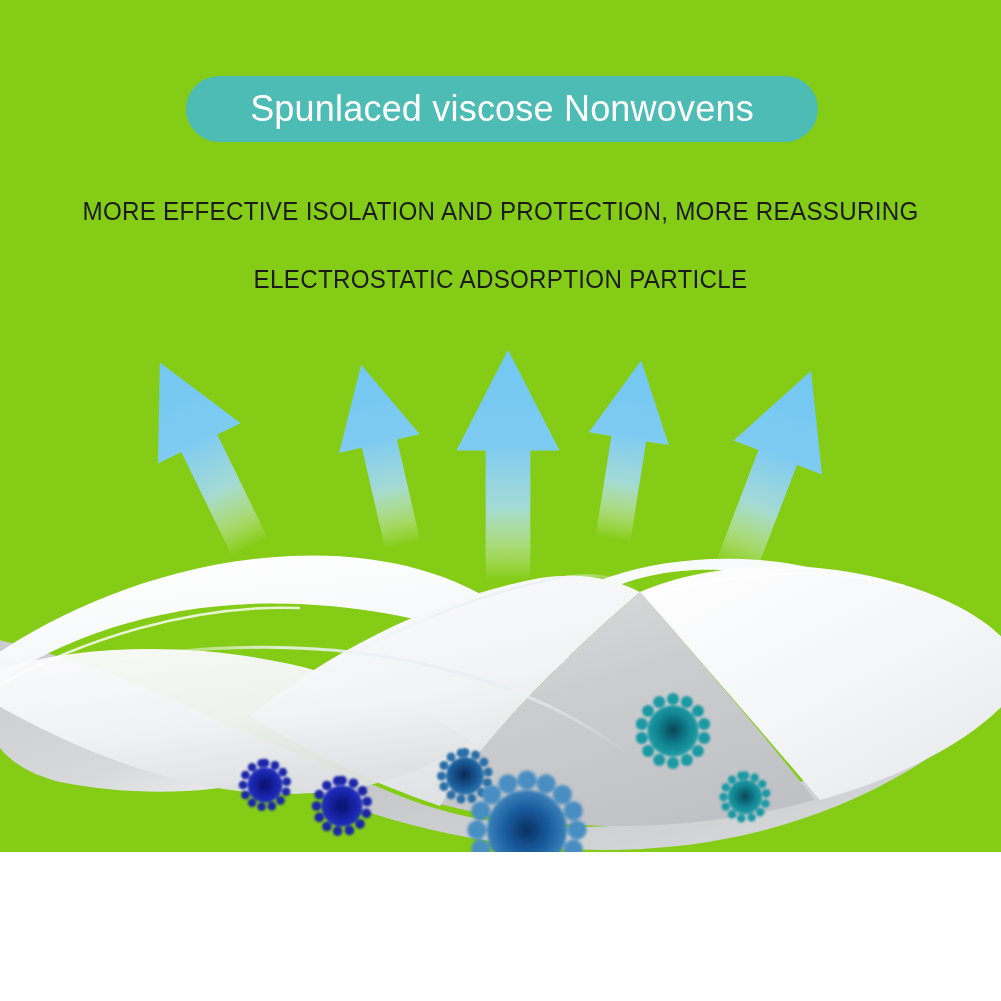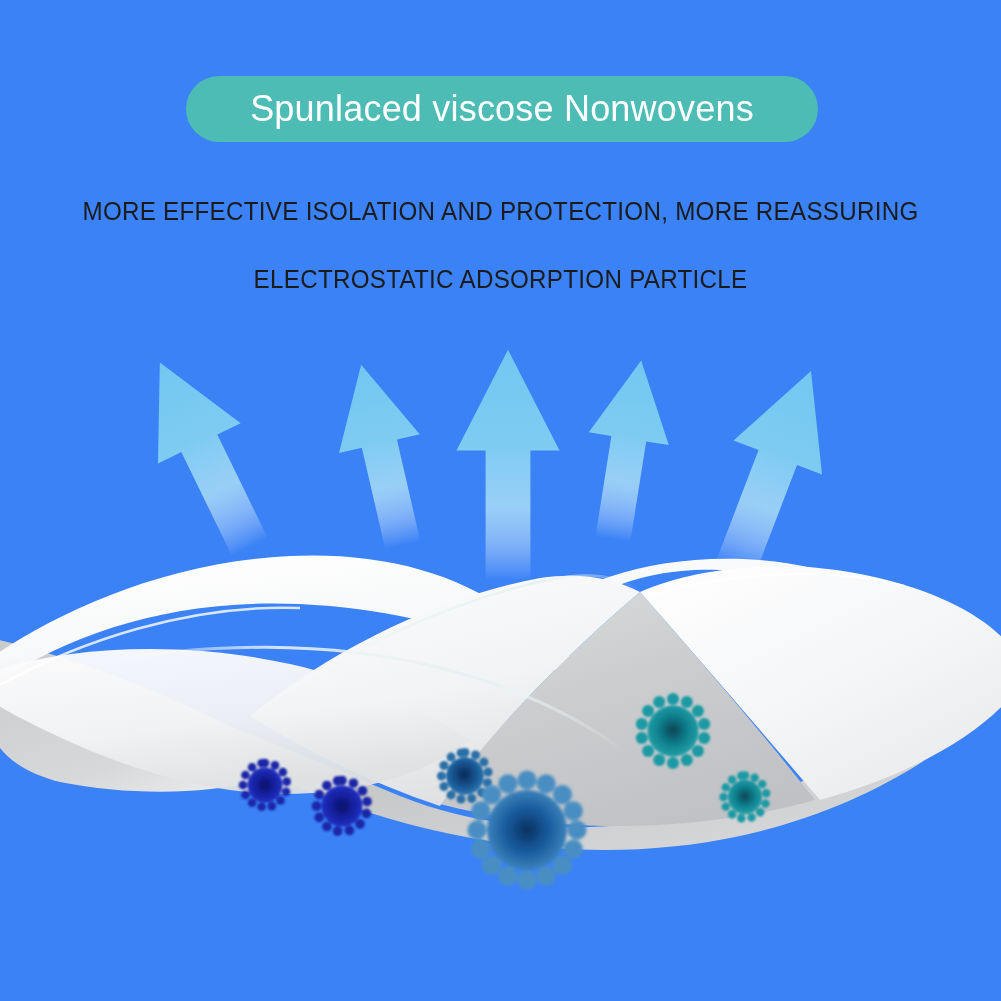--- a/index.html
+++ b/index.html
@@ -7,22 +7,22 @@
     margin: 0;
     padding: 0;
     background: #ffffff;
   }
   body {
     font-family: "Liberation Sans", sans-serif;
   }
   #poster {
     position: relative;
     width: 1001px;
-    height: 1001px;
-    background: #3b82f6;
+    height: 852px;
+    background: #84cc16;
     overflow: hidden;
   }
 
   
   .title-pill {
     position: absolute;
     left: 186px;
     top: 76px;
     width: 632px;
     height: 66px;

